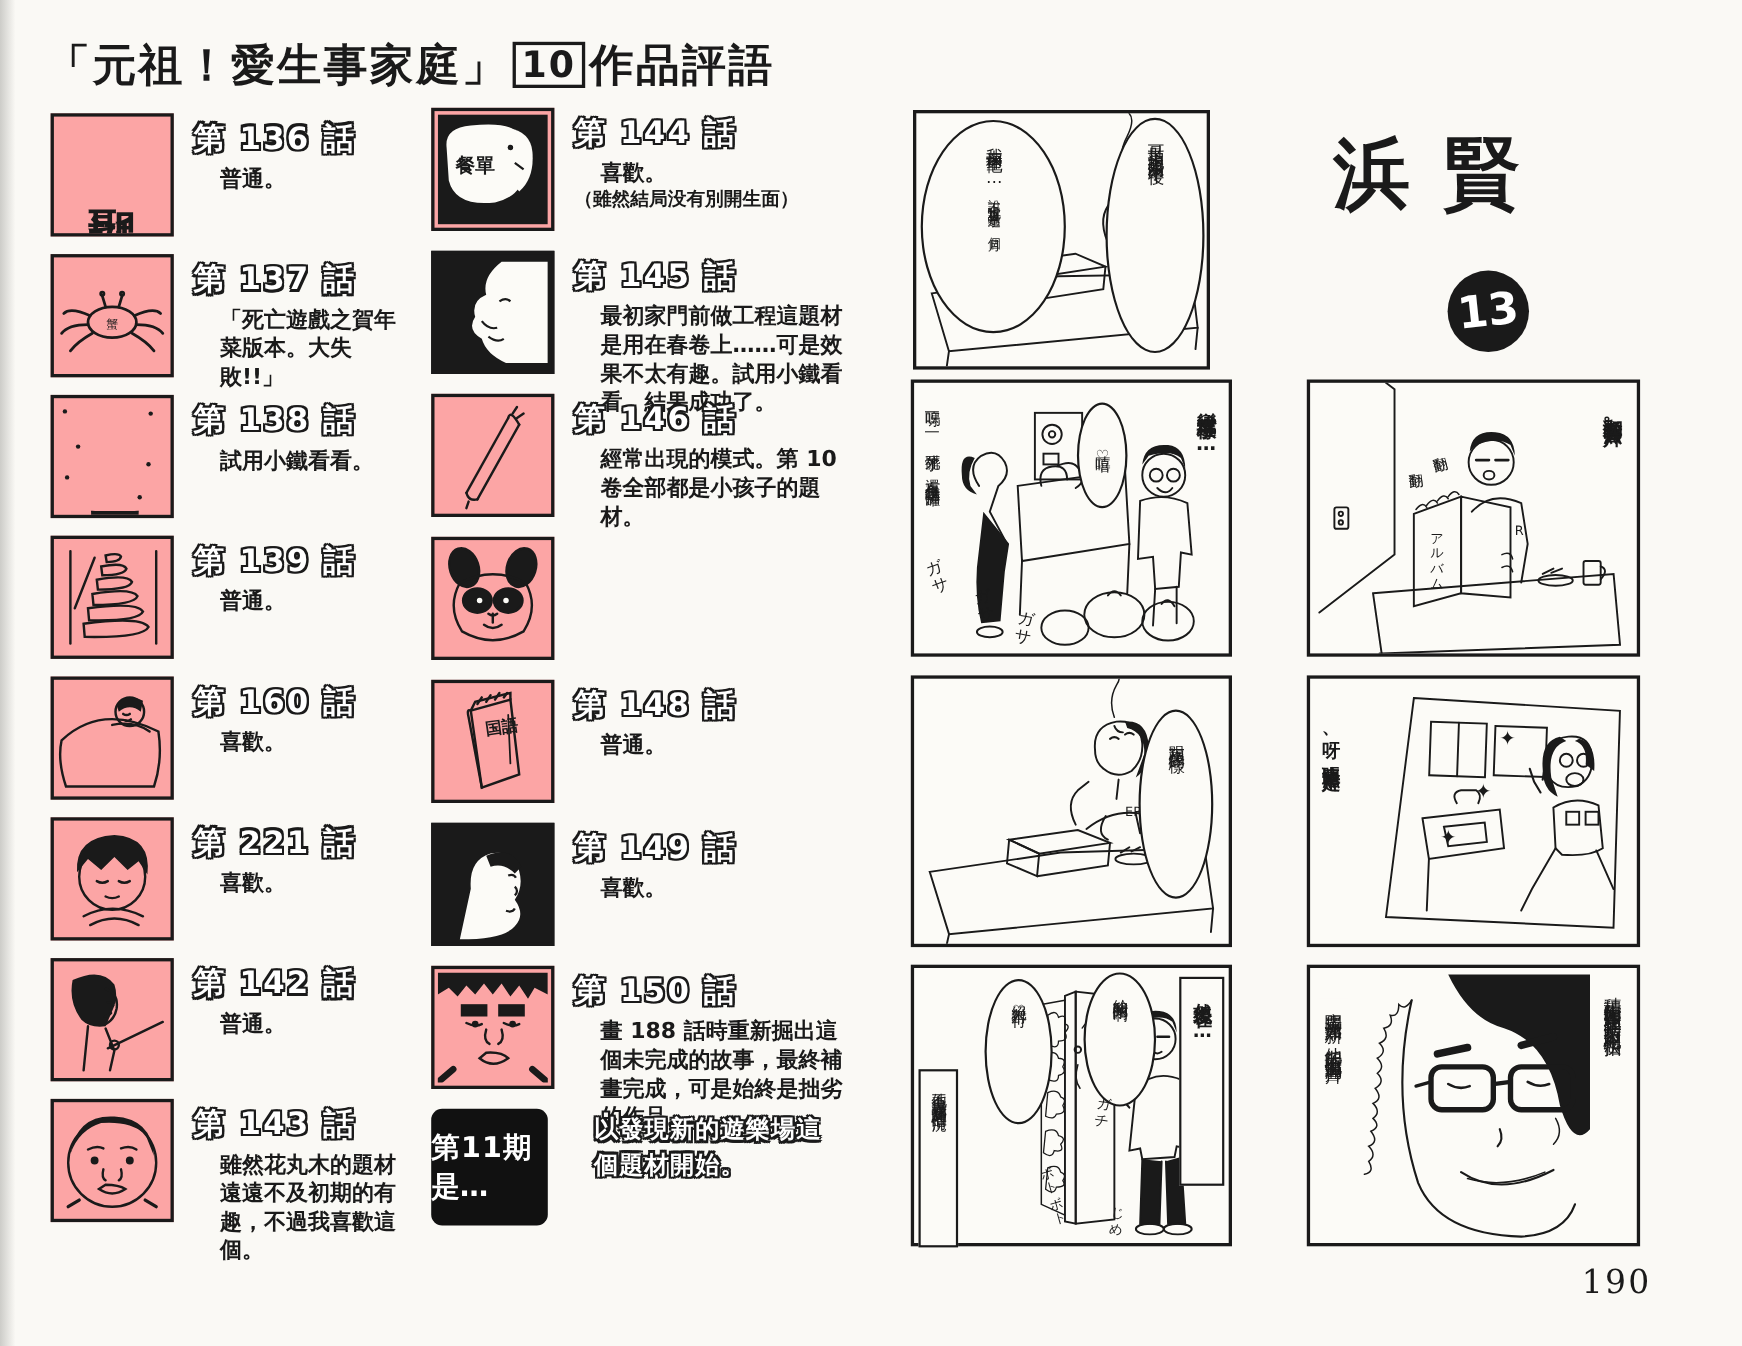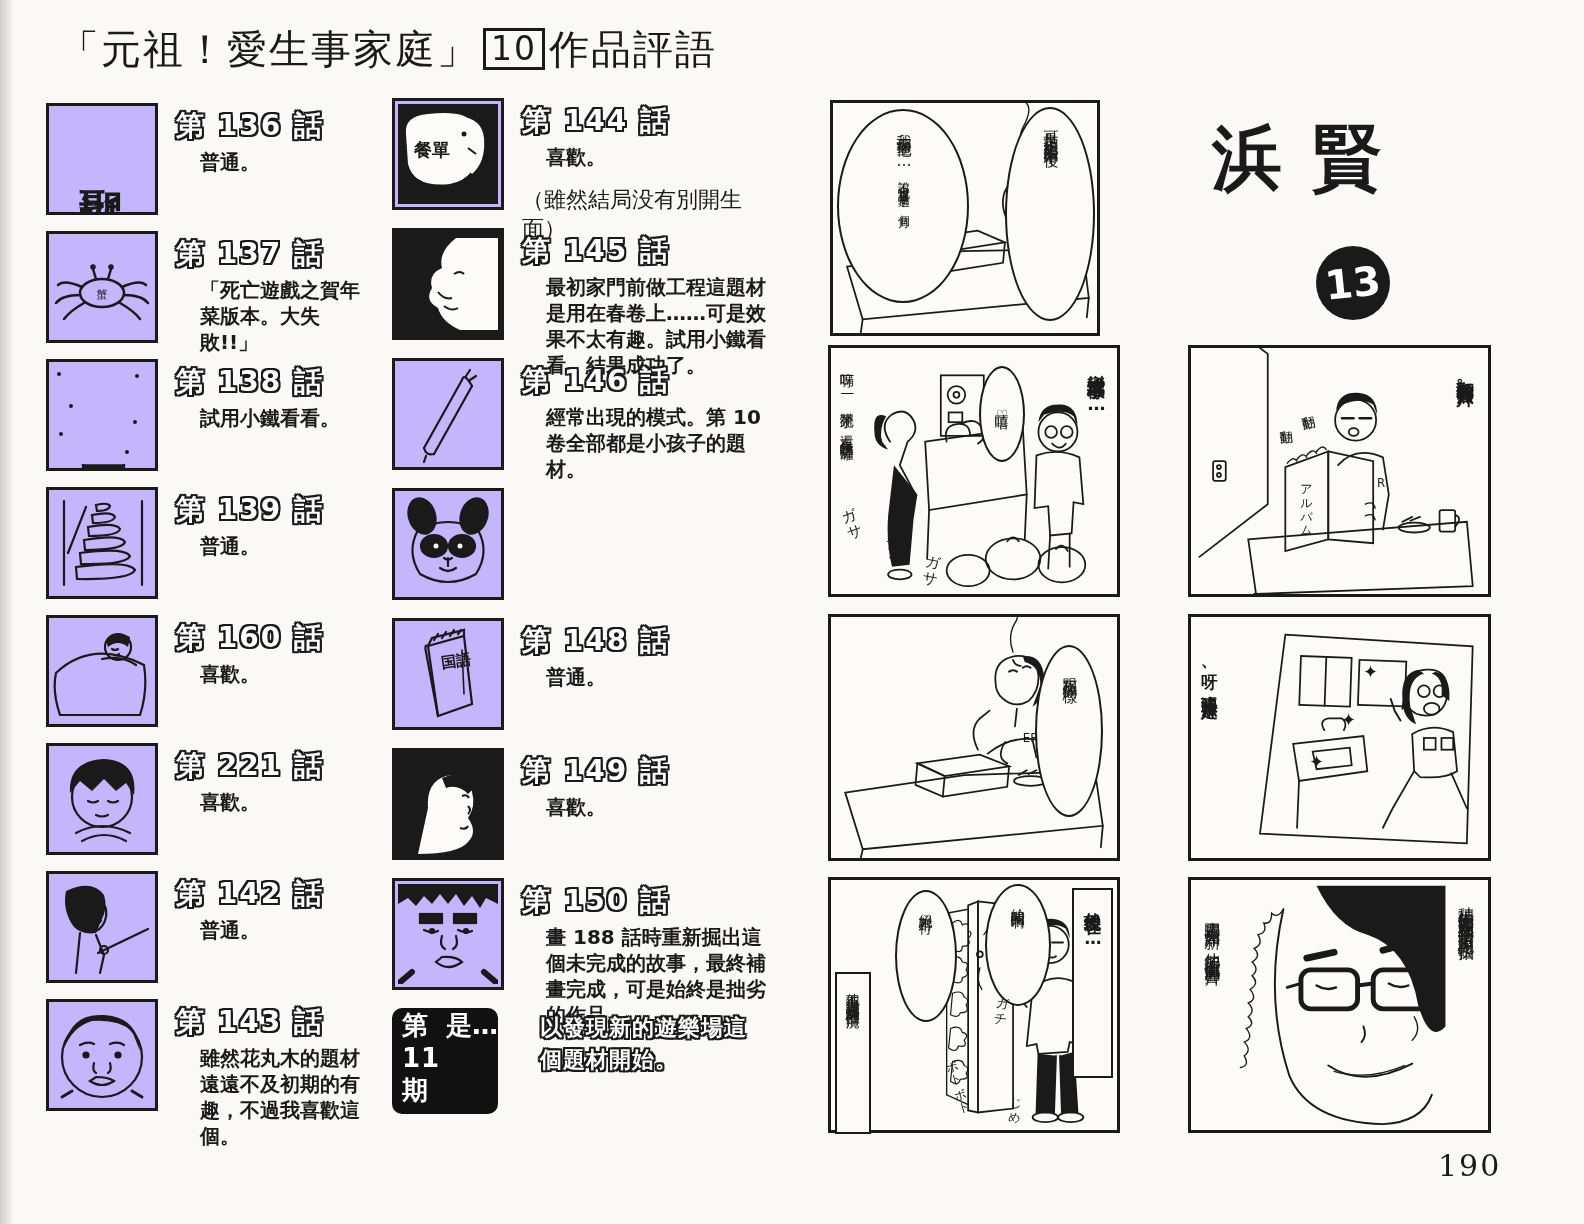--- a/index.html
+++ b/index.html
@@ -2,47 +2,47 @@
 <html><head>
 <meta charset="utf-8">
 <style>
   html,body{margin:0;padding:0;}
   body{background:#d8d8d4;font-family:"DejaVu Sans",sans-serif;color:#1a1a1a;}
   #spread{position:relative;width:1584px;height:1224px;background:#faf9f5;overflow:hidden;}
   #spread::before{content:"";position:absolute;left:0;top:0;width:14px;height:100%;
     background:linear-gradient(to right,#b9b9b5,#faf9f5);opacity:.7;}
 
   
-  .main-title{position:absolute;left:42px;top:22px;font-size:40px;font-weight:normal;
-    letter-spacing:2px;white-space:nowrap;margin-left:17px;}
+  .main-title{position:absolute;left:42px;top:32px;font-size:40px;font-weight:bold;
+    letter-spacing:2px;white-space:nowrap;}
   .vol-badge{display:inline-block;border:3px solid #1a1a1a;padding:0 5px;font-size:33px;
     margin:0 4px;vertical-align:3px;line-height:1.1;}
 
   .col{position:absolute;display:flex;flex-direction:column;}
   #col1{left:46px;top:103px;}
   #col2{left:392px;top:98px;}
   .entry{display:flex;align-items:flex-start;height:112px;margin-bottom:16px;}
   #col2 .entry{margin-bottom:18px;}
-  .thumb{flex:0 0 auto;width:106px;height:106px;border:3px solid #1a1a1a;background:#c4b5fd;
+  .thumb{flex:0 0 auto;width:106px;height:106px;border:3px solid #1a1a1a;background:#fca5a5;
     display:flex;align-items:center;justify-content:center;overflow:hidden;position:relative;}
   .thumb.dark{background:#1a1a1a;}
   .thumb svg{display:block;}
   .thumb-kanji{writing-mode:vertical-rl;text-orientation:upright;font-size:44px;font-weight:bold;
     line-height:1;letter-spacing:4px;}
   .thumb-kanji.single{font-size:64px;}
   .etext{margin-left:18px;padding-top:4px;}
   #col1 .etext{width:195px;}
   #col2 .etext{width:245px;}
   .ep-num{font-size:28px;font-weight:bold;letter-spacing:2px;color:#fff;white-space:nowrap;
     text-shadow:-2px -2px 0 #1a1a1a,2px -2px 0 #1a1a1a,-2px 2px 0 #1a1a1a,2px 2px 0 #1a1a1a,
       0 -2px 0 #1a1a1a,0 2px 0 #1a1a1a,-2px 0 0 #1a1a1a,2px 0 0 #1a1a1a;margin-bottom:4px;}
   .ep-comment{font-size:20px;font-weight:bold;line-height:1.3;margin-left:24px;}
-  .ep-note{font-size:22px;font-weight:normal;line-height:1.3;margin-top:16px;}
+  .ep-note{font-size:17px;font-weight:bold;line-height:1.3;}
   .next-box{width:106px;height:106px;background:#111;border-radius:10px;color:#fff;
-    display:flex;flex-direction:row;justify-content:center;padding-left:10px;box-sizing:border-box;}
+    display:flex;flex-direction:column;justify-content:center;box-sizing:border-box;}
   .next-box .l1{font-size:26px;font-weight:bold;letter-spacing:1px;}
   .next-box .l2{font-size:26px;font-weight:bold;}
   .ep-comment.outlined{font-size:22px;color:#fff;font-weight:bold;letter-spacing:1px;
     text-shadow:-2px -2px 0 #1a1a1a,2px -2px 0 #1a1a1a,-2px 2px 0 #1a1a1a,2px 2px 0 #1a1a1a,
       0 -2px 0 #1a1a1a,0 2px 0 #1a1a1a,-2px 0 0 #1a1a1a,2px 0 0 #1a1a1a;line-height:1.45;}
 
   
   .panel{position:absolute;border:3px solid #1a1a1a;background:#fcfbf7;box-sizing:border-box;}
   .panel svg.scene{position:absolute;inset:0;width:100%;height:100%;}
   .vtext{writing-mode:vertical-rl;text-orientation:upright;letter-spacing:2px;line-height:1.45;

